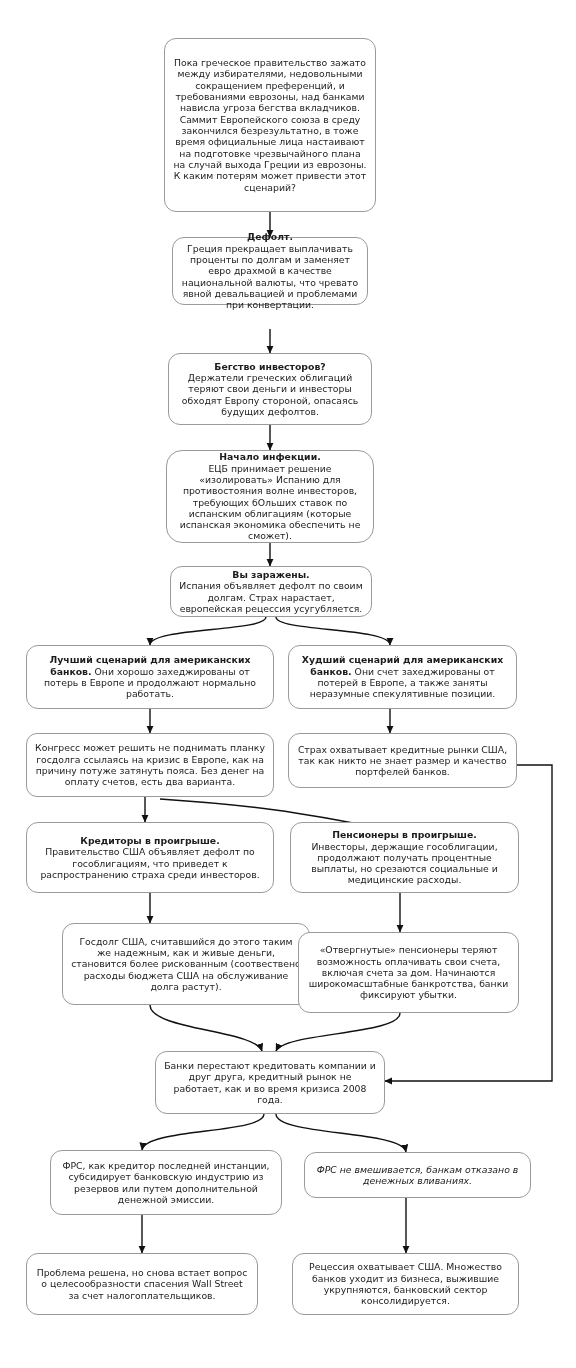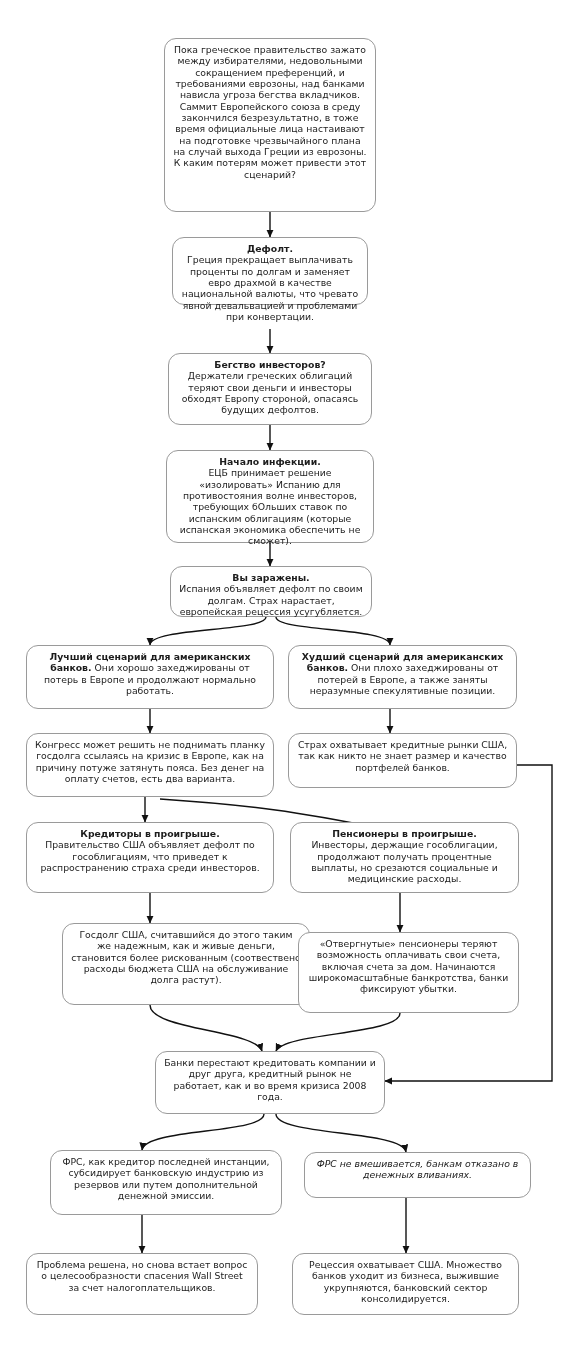--- a/index.html
+++ b/index.html
@@ -12,21 +12,21 @@
   }
   #chart-root{position:absolute;left:0;top:0;width:576px;height:1368px;}
   #edges{position:absolute;left:0;top:0;width:576px;height:1368px;pointer-events:none;}
   .node{
     position:absolute;
     box-sizing:border-box;
     border:1px solid #9a9a9a;
     border-radius:12px;
     background:#ffffff;
     display:flex;
-    align-items:flex-start;
+    align-items:center;
     justify-content:center;
     text-align:center;
     padding:5px 8px;
     line-height:1.22;
     font-size:9.3px;
     color:#1c1c1c;
   }
   .node .txt{display:block;width:100%;}
   .node b{font-weight:bold;}
 </style>
@@ -88,37 +88,37 @@
   </div>
 
   <div class="node" style="left:172px;top:237px;width:196px;height:68px;">
     <span class="txt"><b>Дефолт.</b><br><span>Греция прекращает выплачивать проценты по долгам и заменяет евро драхмой в качестве национальной валюты, что чревато явной девальвацией и проблемами при конвертации.</span></span>
   </div>
 
   <div class="node" style="left:168px;top:353px;width:204px;height:72px;">
     <span class="txt"><b>Бегство инвесторов?</b><br><span>Держатели греческих облигаций теряют свои деньги и инвесторы обходят Европу стороной, опасаясь будущих дефолтов.</span></span>
   </div>
 
-  <div class="node" style="left:166px;top:450px;width:208px;height:93px;">
+  <div class="node" style="left:166px;top:450px;width:208px;height:93px;border-radius:16px;">
     <span class="txt"><b>Начало инфекции.</b><br><span>ЕЦБ принимает решение «изолировать» Испанию для противостояния волне инвесторов, требующих бОльших ставок по испанским облигациям (которые испанская экономика обеспечить не сможет).</span></span>
   </div>
 
   <div class="node" style="left:170px;top:566px;width:202px;height:51px;">
     <span class="txt"><b>Вы заражены.</b><br><span>Испания объявляет дефолт по своим долгам. Страх нарастает, европейская рецессия усугубляется.</span></span>
   </div>
 
   <div class="node" style="left:26px;top:645px;width:248px;height:64px;">
     <span class="txt"><b>Лучший сценарий для американских банков.</b><span> Они хорошо захеджированы от потерь в Европе и продолжают нормально работать.</span></span>
   </div>
 
   <div class="node" style="left:288px;top:645px;width:229px;height:64px;">
-    <span class="txt"><b>Худший сценарий для американских банков.</b><span> Они плохо захеджированы от потерей в Европе, а также заняты неразумные спекулятивные позиции.</span></span>
+    <span class="txt"><b>Худший сценарий для американских банков.</b><span> Они счет захеджированы от потерей в Европе, а также заняты неразумные спекулятивные позиции.</span></span>
   </div>
 
-  <div class="node" style="left:26px;top:733px;width:248px;height:64px;">
+  <div class="node" style="left:26px;top:733px;width:248px;height:64px;border-radius:11px;">
     <span class="txt">Конгресс может решить не поднимать планку госдолга ссылаясь на кризис в Европе, как на причину потуже затянуть пояса. Без денег на оплату счетов, есть два варианта.</span>
   </div>
 
   <div class="node" style="left:288px;top:733px;width:229px;height:55px;">
     <span class="txt">Страх охватывает кредитные рынки США, так как никто не знает размер и качество портфелей банков.</span>
   </div>
 
   <div class="node" style="left:26px;top:822px;width:248px;height:71px;">
     <span class="txt"><b>Кредиторы в проигрыше.</b><br><span>Правительство США объявляет дефолт по гособлигациям, что приведет к распространению страха среди инвесторов.</span></span>
   </div>

